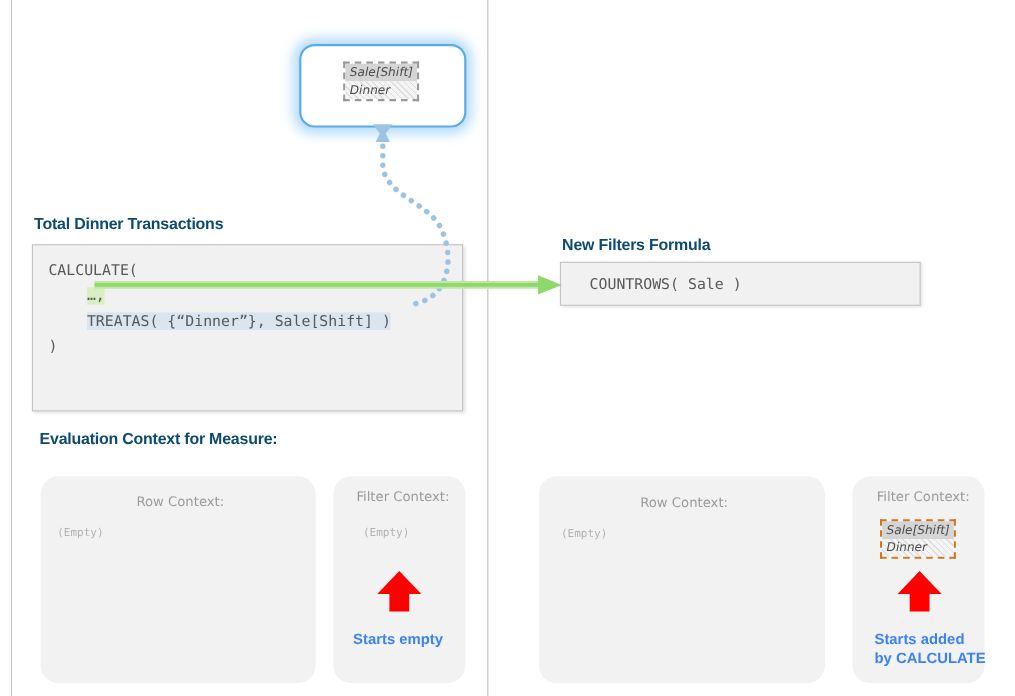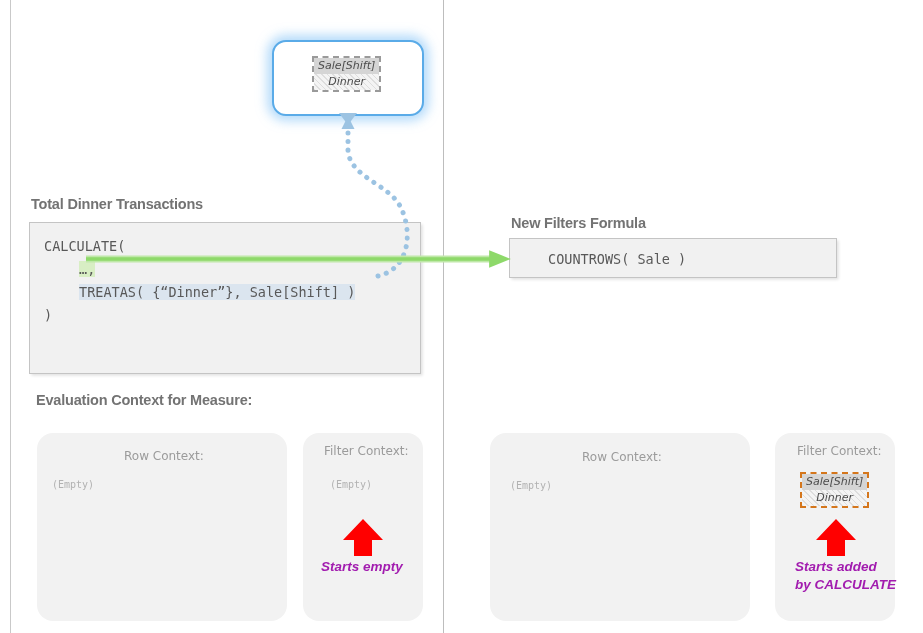--- a/index.html
+++ b/index.html
@@ -28,21 +28,21 @@
   }
   .vrule.left  { left: 10px; }
   .vrule.mid   { left: 443px; background: #bdbdbd; }
 
   
   .heading {
     position: absolute;
     font-family: "Liberation Sans", sans-serif;
     font-size: 14.5px;
     font-weight: 600;
-    color: #737373;
+    color: #0c4a6e;
     letter-spacing: -0.2px;
     white-space: nowrap;
   }
 
   
   .codebox {
     position: absolute;
     background: #f1f1f1;
     border: 1px solid #c4c4c4;
     box-shadow: 1.5px 1.5px 3px rgba(0,0,0,0.13);
@@ -97,21 +97,20 @@
   .minitable .mt-cell {
     padding: 1px 4px 2px 4px;
     white-space: nowrap;
     background-color: #f4f4f4;
     background-image: repeating-linear-gradient(
       45deg,
       rgba(170,170,170,0.30) 0px,
       rgba(170,170,170,0.30) 1px,
       rgba(255,255,255,0) 1px,
       rgba(255,255,255,0) 4px);
-    text-align: center;
   }
 
   
   .ctxcard {
     position: absolute;
     background: #f2f2f2;
     border-radius: 16px;
     box-sizing: border-box;
   }
   .ctx-title {
@@ -126,26 +125,26 @@
     font-family: "DejaVu Sans Mono", monospace;
     font-size: 10px;
     color: #b2b2b2;
     white-space: nowrap;
   }
 
   
   .redlabel {
     position: absolute;
     font-family: "Liberation Sans", sans-serif;
-    font-style: italic;
     font-weight: bold;
     font-size: 13.5px;
-    color: #a21caf;
+    color: #3b82f6;
     line-height: 17px;
     white-space: nowrap;
+    margin-top: 14px;
   }
 
   svg.overlay {
     position: absolute;
     top: 0; left: 0;
     width: 923px;
     height: 633px;
     pointer-events: none;
   }
 </style>
@@ -167,21 +166,21 @@
 
   <div class="heading" style="left:31px; top:196px;">Total Dinner Transactions</div>
 
   <div class="codebox" style="left:29px; top:222px; width:392px; height:152px;"><span>CALCULATE(</span>
 <span class="hl-green" style="margin-left:35px;">…,</span>
 <span class="hl-blue" style="margin-left:35px;">TREATAS( {“Dinner”}, Sale[Shift] )</span>
 <span>)</span></div>
 
   <div class="heading" style="left:511px; top:215px;">New Filters Formula</div>
 
-  <div class="codebox" style="left:509px; top:238px; width:328px; height:40px; padding-top:9px;"><span style="margin-left:24px;">COUNTROWS( Sale )</span></div>
+  <div class="codebox" style="left:509px; top:238px; width:328px; height:40px; padding-top:9px;"><span style="margin-left:12px;">COUNTROWS( Sale )</span></div>
 
   <div class="heading" style="left:36px; top:392px;">Evaluation Context for Measure:</div>
 
   <div class="ctxcard" style="left:37px; top:433px; width:250px; height:188px;"></div>
   <div class="ctx-title" style="left:124px; top:449px;">Row Context:</div>
   <div class="ctx-empty" style="left:52px; top:479px;">(Empty)</div>
 
   <div class="ctxcard" style="left:303px; top:433px; width:120px; height:188px;"></div>
   <div class="ctx-title" style="left:324px; top:444px;">Filter Context:</div>
   <div class="ctx-empty" style="left:330px; top:479px;">(Empty)</div>

